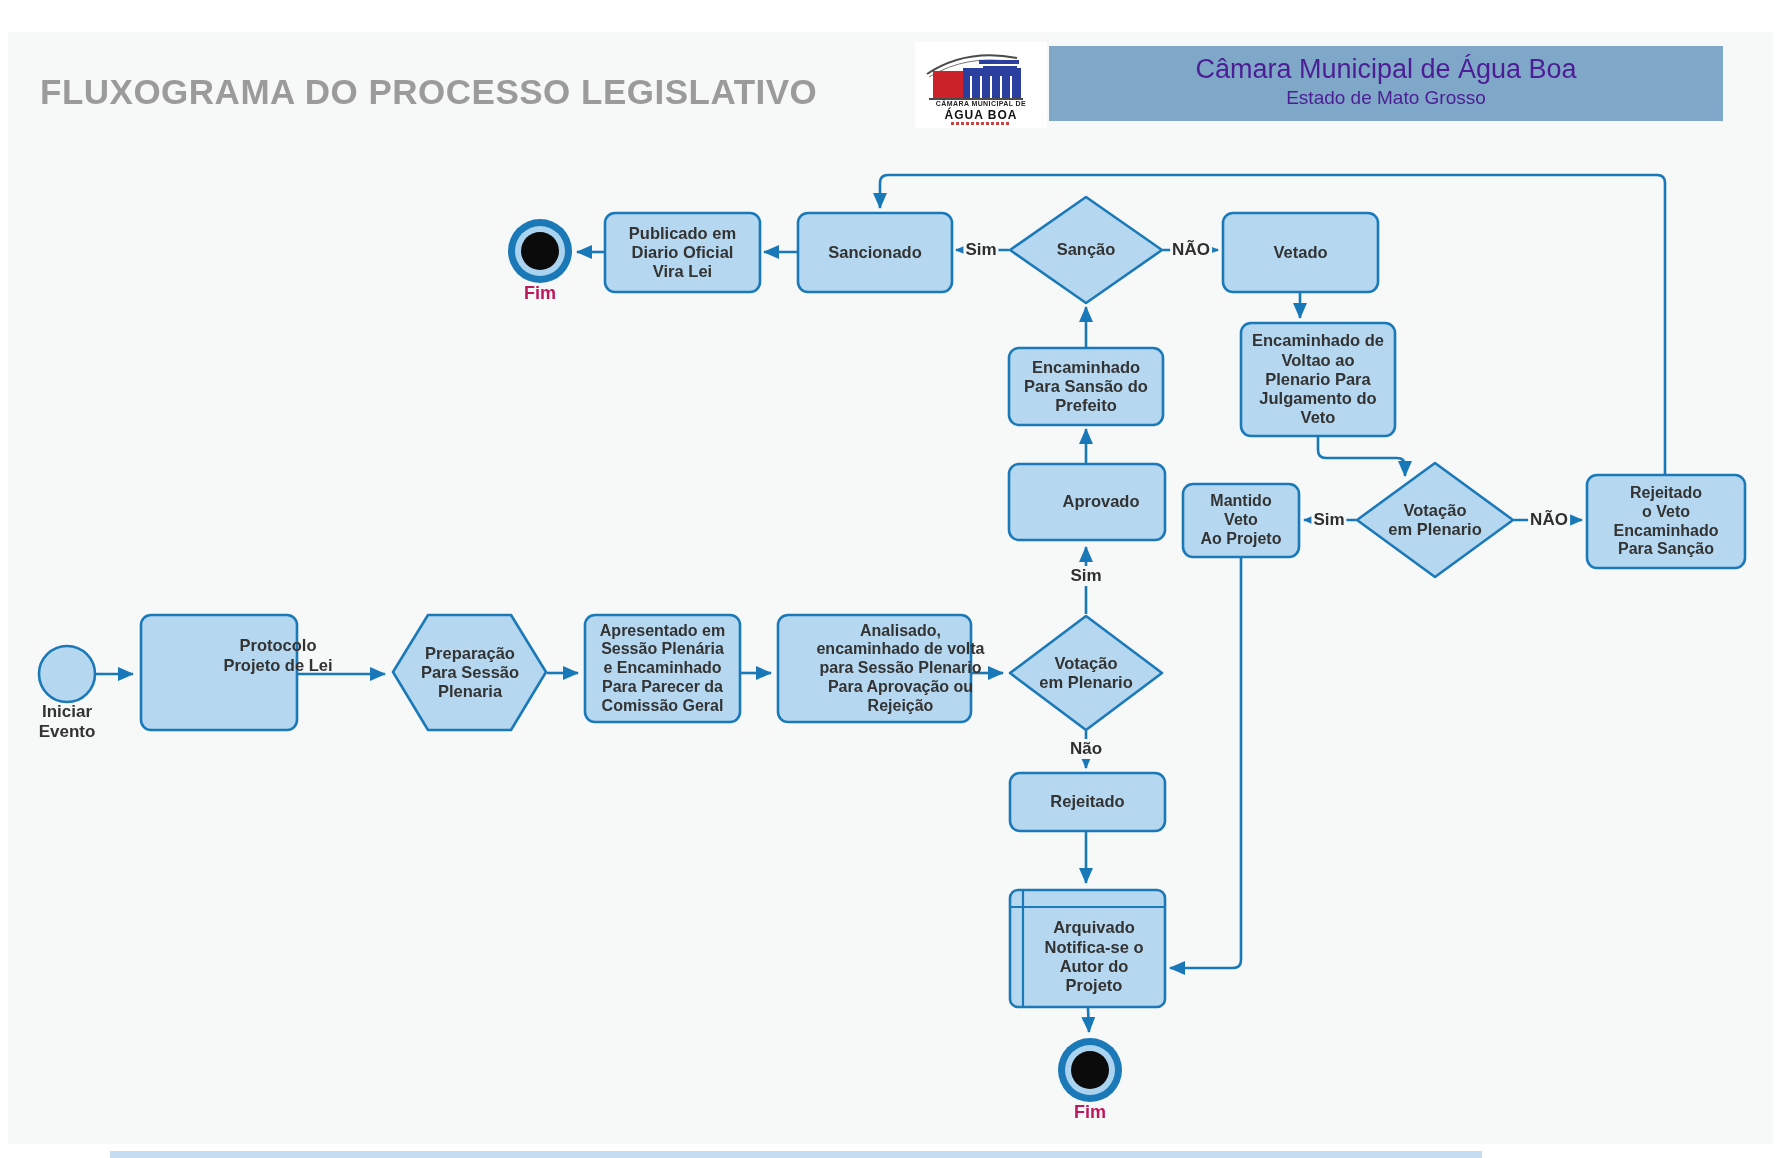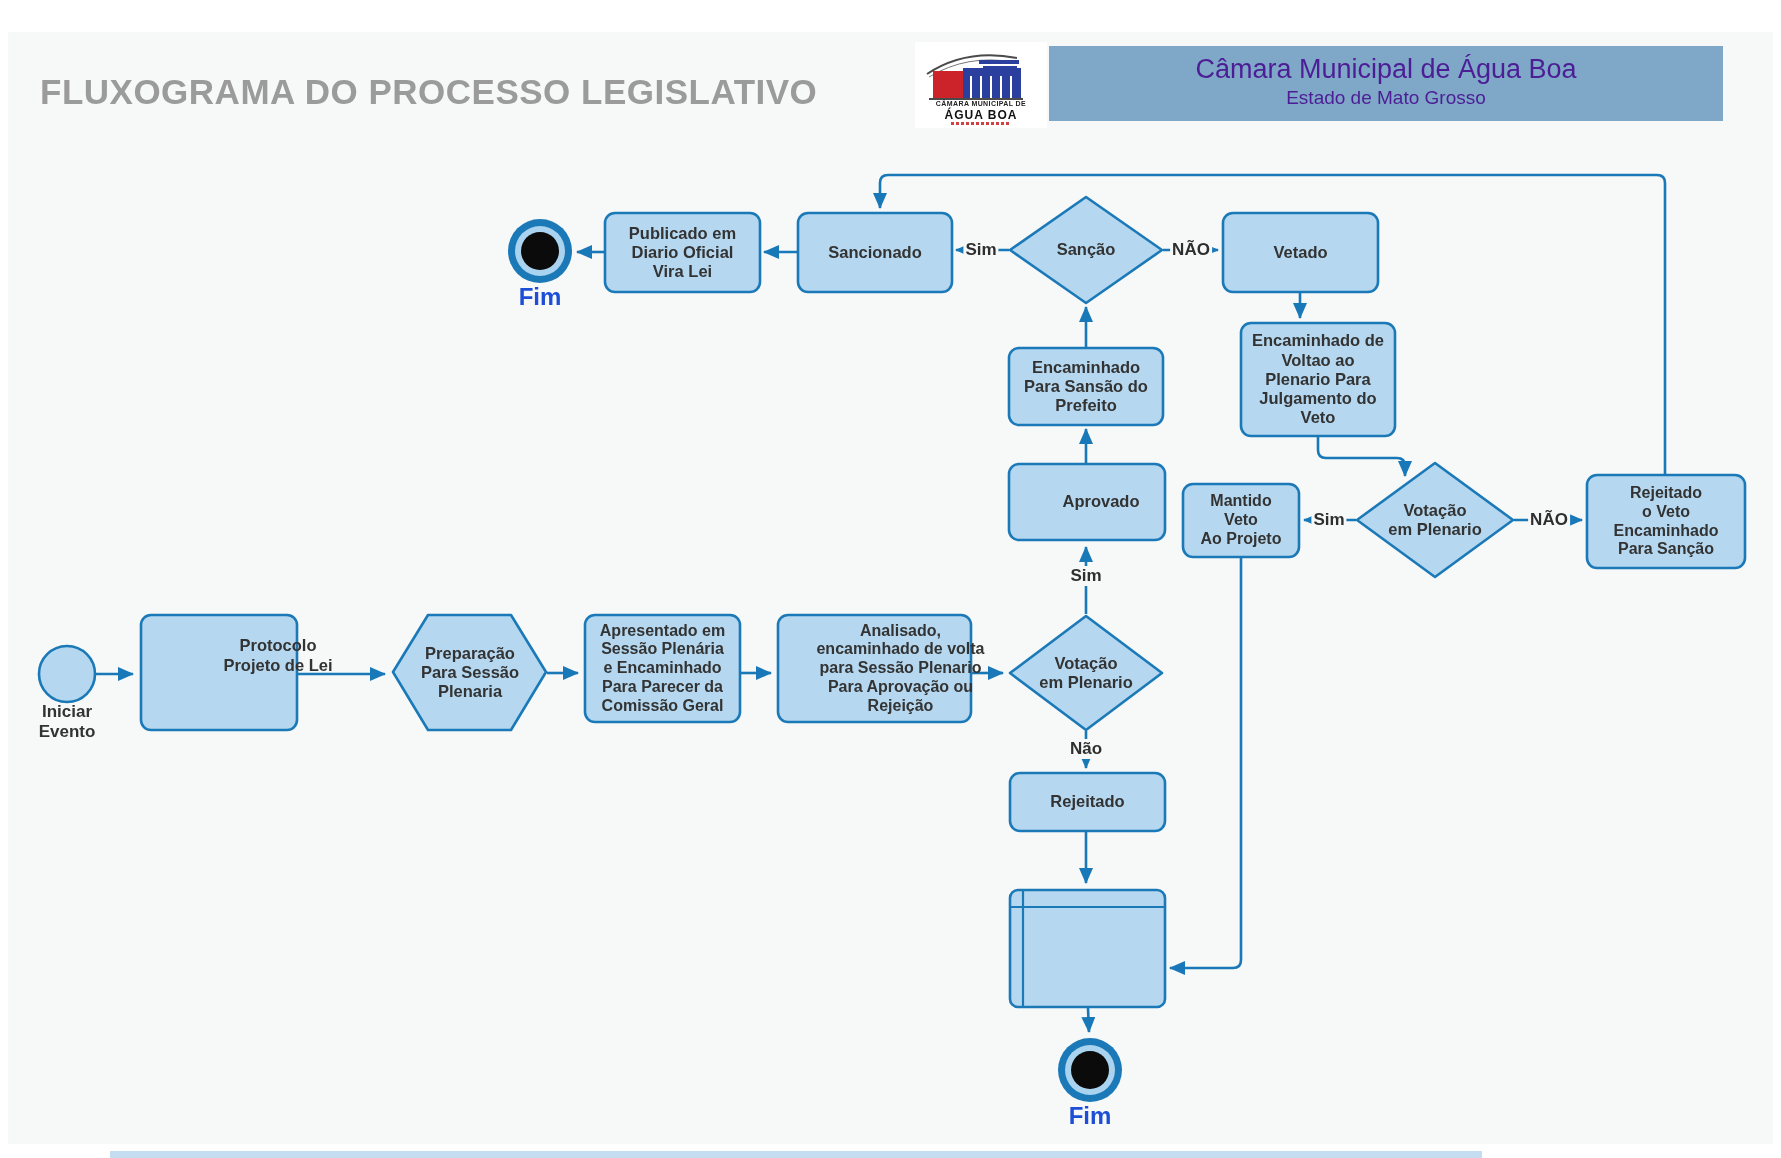--- a/index.html
+++ b/index.html
@@ -36,21 +36,21 @@
   .nlabel {
     position:absolute; display:flex; align-items:center; justify-content:center;
     text-align:center; font-weight:bold; color:#333333; font-size:16.5px;
     line-height:1.17; white-space:pre-line;
   }
   .elabel {
     position:absolute; font-weight:bold; color:#2f2f2f; font-size:17px;
     background:#f7f8f8; padding:0 2px; transform:translate(-50%,-50%); white-space:nowrap;
   }
   .term-label {
-    position:absolute; font-weight:bold; color:#1d4ed8; font-size:24px;
+    position:absolute; font-weight:bold; color:#be185d; font-size:18px;
     transform:translateX(-50%); white-space:nowrap;
   }
 </style>
 </head>
 <body>
 
 <div class="canvas">
   <div class="content-bg"></div>
   <div class="bottom-strip"></div>
 
@@ -159,20 +159,24 @@
 Para Parecer da
 Comissão Geral</div>
   <div class="nlabel" style="left:778px;top:615px;width:193px;height:107px;font-size:16px;padding-left:26px;">Analisado,
 encaminhado de volta
 para Sessão Plenario
 Para Aprovação ou
 Rejeição</div>
   <div class="nlabel" style="left:1010px;top:616px;width:152px;height:114px;">Votação
 em Plenario</div>
   <div class="nlabel" style="left:1010px;top:773px;width:155px;height:58px;">Rejeitado</div>
+  <div class="nlabel" style="left:1023px;top:907px;width:142px;height:100px;">Arquivado
+Notifica-se o
+Autor do
+Projeto</div>
   <div class="nlabel" style="left:1009px;top:464px;width:184px;height:76px;">Aprovado</div>
   <div class="nlabel" style="left:1009px;top:348px;width:154px;height:77px;">Encaminhado
 Para Sansão do
 Prefeito</div>
   <div class="nlabel" style="left:1010px;top:197px;width:152px;height:106px;">Sanção</div>
   <div class="nlabel" style="left:798px;top:213px;width:154px;height:79px;">Sancionado</div>
   <div class="nlabel" style="left:605px;top:213px;width:155px;height:79px;">Publicado em
 Diario Oficial
 Vira Lei</div>
   <div class="nlabel" style="left:1223px;top:213px;width:155px;height:79px;">Vetado</div>

